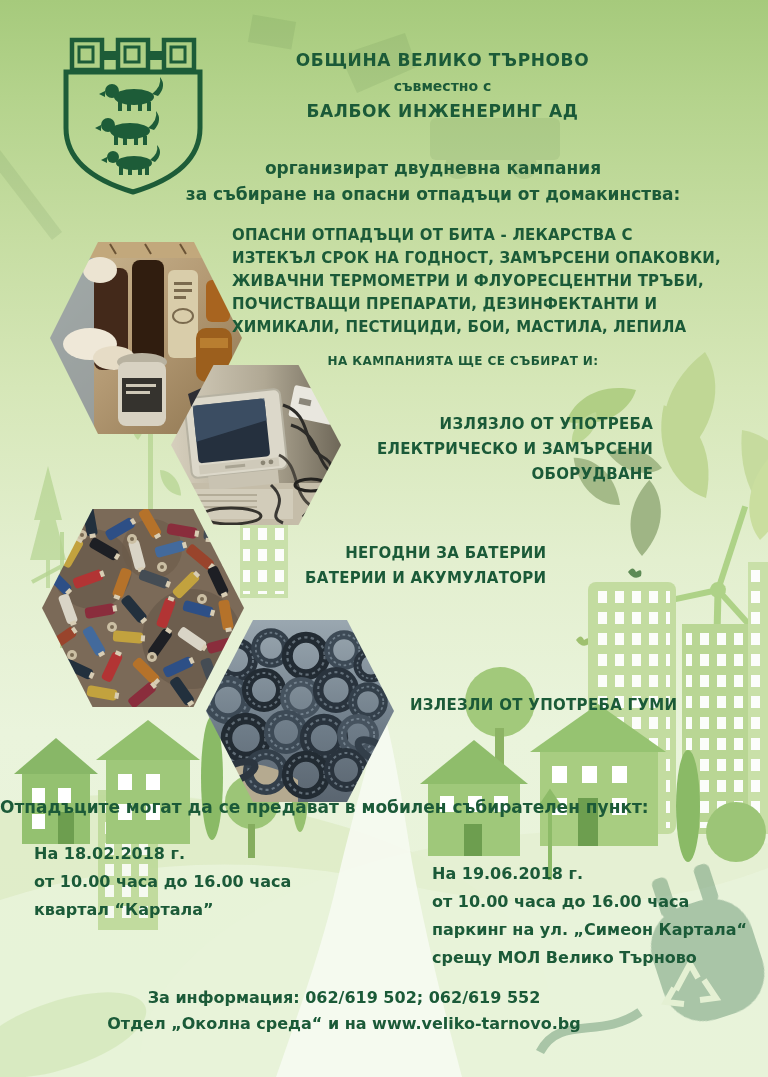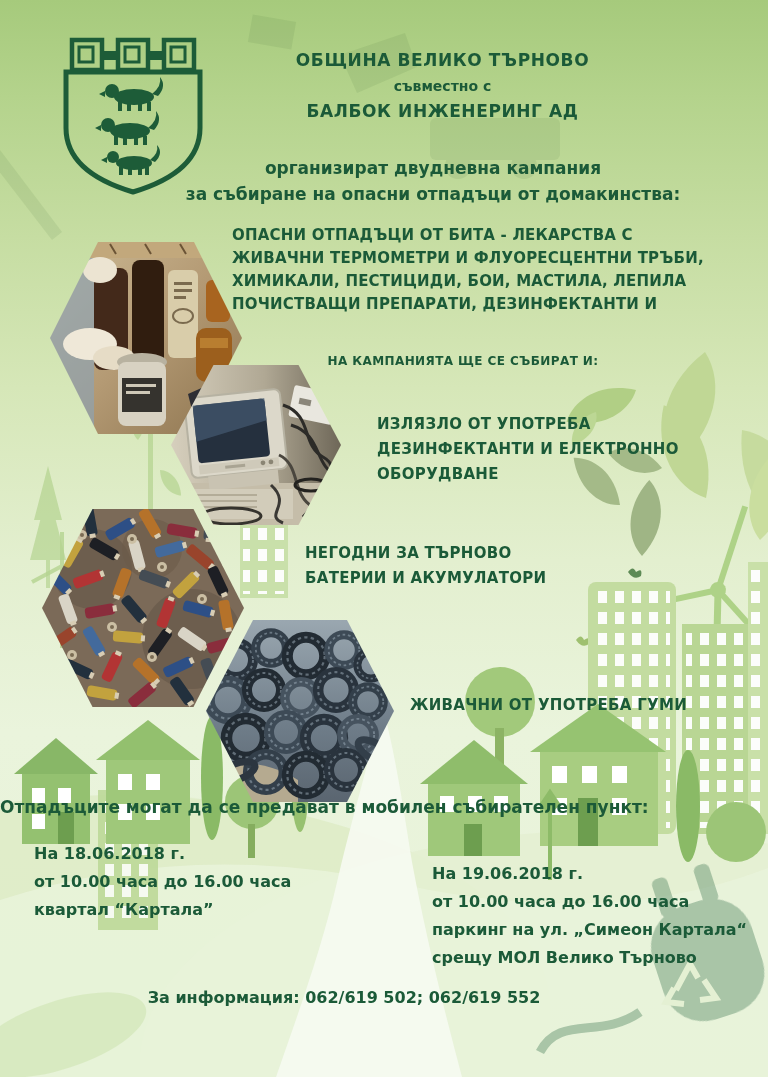--- a/index.html
+++ b/index.html
@@ -16,21 +16,21 @@
   .hex{position:absolute;clip-path:polygon(25% 0%,75% 0%,100% 50%,75% 100%,25% 100%,0% 50%);}
   .hex svg{display:block;width:100%;height:100%;}
   .bgsvg{position:absolute;left:0;top:0;z-index:0;} .layer2{z-index:2;} .layer3{z-index:3;}
   .layer4{z-index:4;} .layer5{z-index:5;} .layer10{z-index:10;}
   .hdr-org{font-size:17px;letter-spacing:.6px;line-height:1.25;}
   .hdr-joint{font-size:14px;margin-top:7px;}
   .hdr-org2{font-size:17px;letter-spacing:.6px;margin-top:7px;}
   .campaign{font-size:17px;line-height:26px;}
   .hazard{font-size:15px;line-height:23px;letter-spacing:.2px;}
   .also{font-size:12px;letter-spacing:.4px;}
-  .weee,.batt,.tire{font-size:15px;line-height:25px;letter-spacing:.3px;}
+  .weee,.batt,.tire{font-size:15px;line-height:25px;letter-spacing:.3px;text-align:right;}
   .intro{font-size:17px;}
   .col{font-size:16px;line-height:28px;}
   .foot{font-size:16px;line-height:26px;}
 </style>
 </head>
 <body>
 
 <div class="poster">
 
   <svg class="bgsvg" width="768" height="1077" viewBox="0 0 768 1077">
@@ -237,23 +237,24 @@
     <div class="txt hdr-org2 nowrap">БАЛБОК ИНЖЕНЕРИНГ АД</div>
   </div>
 
   <div class="abs layer10 center campaign" style="left:63px;top:155px;width:740px">
     <div class="txt nowrap">организират двудневна кампания</div>
     <div class="txt nowrap">за събиране на опасни отпадъци от домакинства:</div>
   </div>
 
   <div class="abs layer10 hazard" style="left:232px;top:224px">
     <div class="txt nowrap">ОПАСНИ ОТПАДЪЦИ ОТ БИТА - ЛЕКАРСТВА С</div>
+    <div class="txt nowrap">ИЗТЕКЪЛ СРОК НА ГОДНОСТ, ЗАМЪРСЕНИ ОПАКОВКИ,</div>
     <div class="txt nowrap">ЖИВАЧНИ ТЕРМОМЕТРИ И ФЛУОРЕСЦЕНТНИ ТРЪБИ,</div>
+    <div class="txt nowrap">ПОЧИСТВАЩИ ПРЕПАРАТИ, ДЕЗИНФЕКТАНТИ И</div>
     <div class="txt nowrap">ХИМИКАЛИ, ПЕСТИЦИДИ, БОИ, МАСТИЛА, ЛЕПИЛА</div>
-    <div class="txt nowrap">ПОЧИСТВАЩИ ПРЕПАРАТИ, ДЕЗИНФЕКТАНТИ И</div>
   </div>
 
   <div class="abs layer10 center also" style="left:163px;top:354px;width:600px">
     <span class="txt nowrap">НА КАМПАНИЯТА ЩЕ СЕ СЪБИРАТ И:</span>
   </div>
 
   <div class="hex layer2" style="left:50px;top:242px;width:192px;height:192px">
     <svg viewBox="0 0 192 192">
       <defs>
           <linearGradient id="chbg" x1="0" y1="0" x2="1" y2="1">
@@ -429,47 +430,48 @@
       <use href="#tire" stroke="#333f4a" transform="translate(60,152) scale(1.05)"></use>
       <use href="#tire" stroke="#222b33" transform="translate(100,155) scale(1.1)"></use>
       <use href="#tire" stroke="#29333d" transform="translate(140,150)"></use>
       <ellipse cx="30" cy="152" rx="20" ry="8" fill="none" stroke="#2c3640" stroke-width="7" transform="rotate(-20 30 152)"></ellipse>
       <ellipse cx="170" cy="132" rx="20" ry="8" fill="none" stroke="#333f4a" stroke-width="7" transform="rotate(30 170 132)"></ellipse>
     </svg>
   </div>
 
   <div class="abs layer10 weee" style="left:377px;top:412px">
     <div class="txt nowrap">ИЗЛЯЗЛО ОТ УПОТРЕБА</div>
-    <div class="txt nowrap">ДЕЗИНФЕКТАНТИ И ЕЛЕКТРОННО</div>
+    <div class="txt nowrap">ЕЛЕКТРИЧЕСКО И ЗАМЪРСЕНИ</div>
     <div class="txt nowrap">ОБОРУДВАНЕ</div>
   </div>
 
   <div class="abs layer10 batt" style="left:305px;top:541px">
-    <div class="txt nowrap">НЕГОДНИ ЗА ТЪРНОВО</div>
+    <div class="txt nowrap">НЕГОДНИ ЗА БАТЕРИИ</div>
     <div class="txt nowrap">БАТЕРИИ И АКУМУЛАТОРИ</div>
   </div>
 
   <div class="abs layer10 tire" style="left:410px;top:693px">
-    <div class="txt nowrap">ЖИВАЧНИ ОТ УПОТРЕБА ГУМИ</div>
+    <div class="txt nowrap">ИЗЛЕЗЛИ ОТ УПОТРЕБА ГУМИ</div>
   </div>
 
   <div class="abs layer10 center intro" style="left:0;top:797px;width:632px">
     <span class="txt nowrap">Отпадъците могат да се предават в мобилен събирателен пункт:</span>
   </div>
 
   <div class="abs layer10 col" style="left:34px;top:840px">
-    <div class="txt nowrap">На 18.06.2018 г.</div>
+    <div class="txt nowrap">На 18.02.2018 г.</div>
     <div class="txt nowrap">от 10.00 часа до 16.00 часа</div>
     <div class="txt nowrap">квартал “Картала”</div>
   </div>
 
   <div class="abs layer10 col" style="left:432px;top:860px">
     <div class="txt nowrap">На 19.06.2018 г.</div>
     <div class="txt nowrap">от 10.00 часа до 16.00 часа</div>
     <div class="txt nowrap">паркинг на ул. „Симеон Картала“</div>
     <div class="txt nowrap">срещу МОЛ Велико Търново</div>
   </div>
 
   <div class="abs layer10 center foot" style="left:0;top:985px;width:688px">
     <div class="txt nowrap">За информация: 062/619 502; 062/619 552</div>
+    <div class="txt nowrap">Отдел „Околна среда“ и на www.veliko-tarnovo.bg</div>
   </div>
 
 </div>
 
 </body></html>

